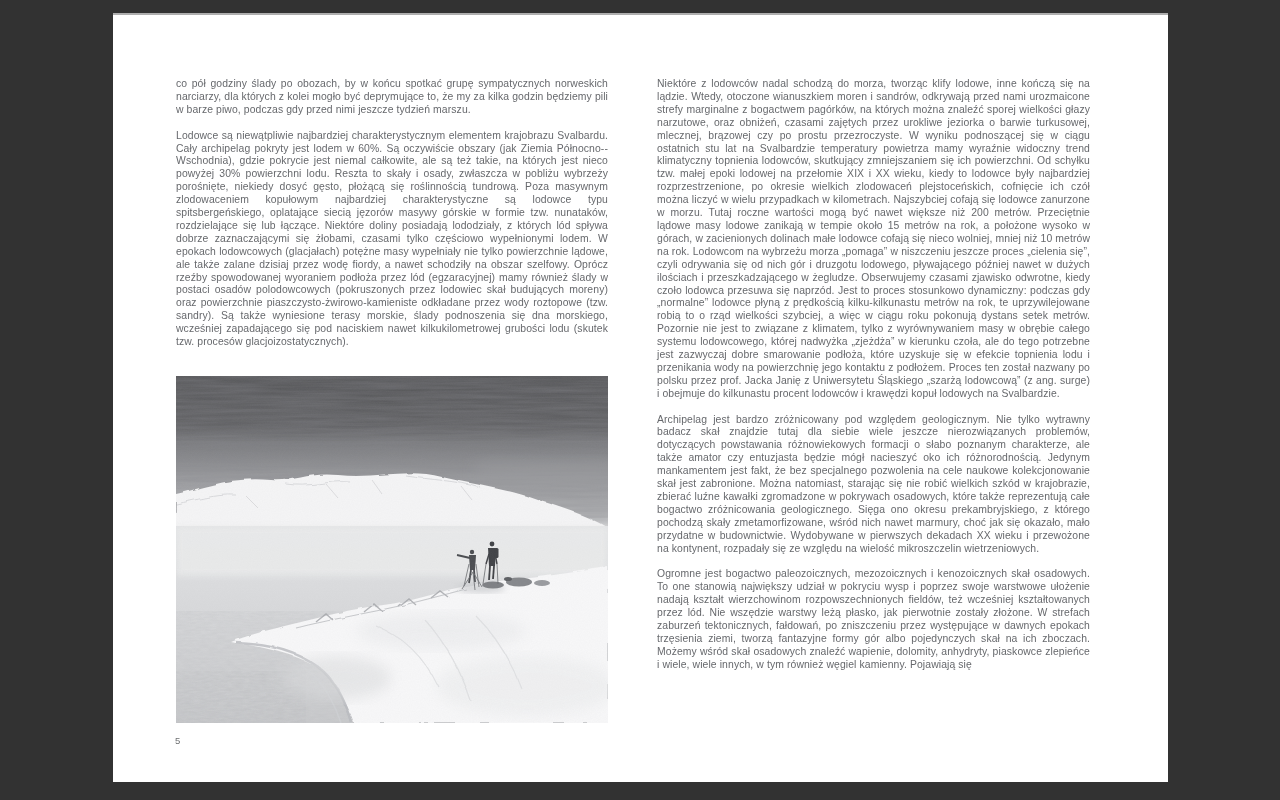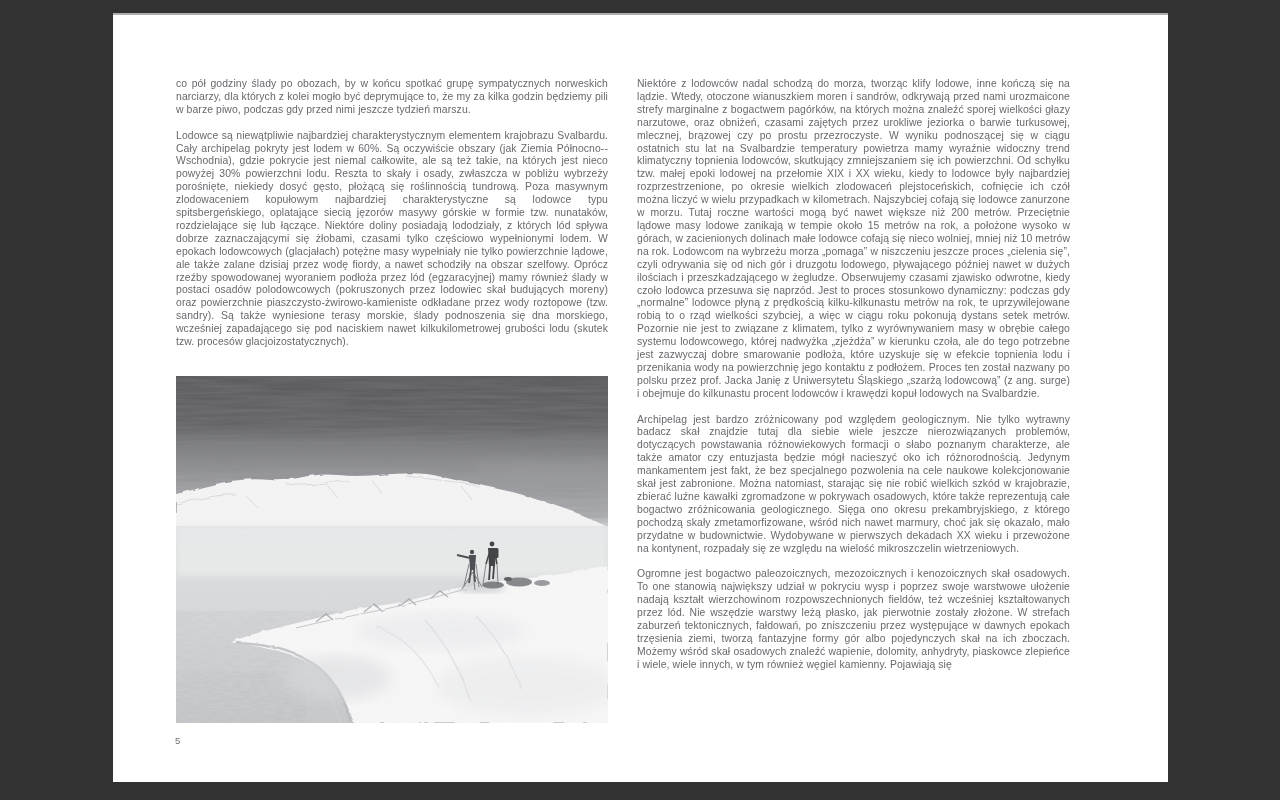--- a/index.html
+++ b/index.html
@@ -18,21 +18,21 @@
     background: #aeaeae;
   }
   .col {
     position: absolute; top: 63px;
     font-size: 10.4px; line-height: 12.9px;
     color: #66686c; text-align: justify;
     letter-spacing: 0.1px;
   }
   .col p { margin: 0 0 12.9px 0; }
   .col-left  { left: 63px;  width: 432px; }
-  .col-right { left: 524px; width: 433px; }
+  .col-right { left: 544px; width: 433px; }
   .figure {
     position: absolute; left: 63px; top: 361px;
     width: 432px; height: 347px; overflow: hidden;
   }
   .page-number {
     position: absolute; left: 62px; top: 720px;
     font-size: 9.5px; color: #6e7072;
   }
 </style>
 </head>

